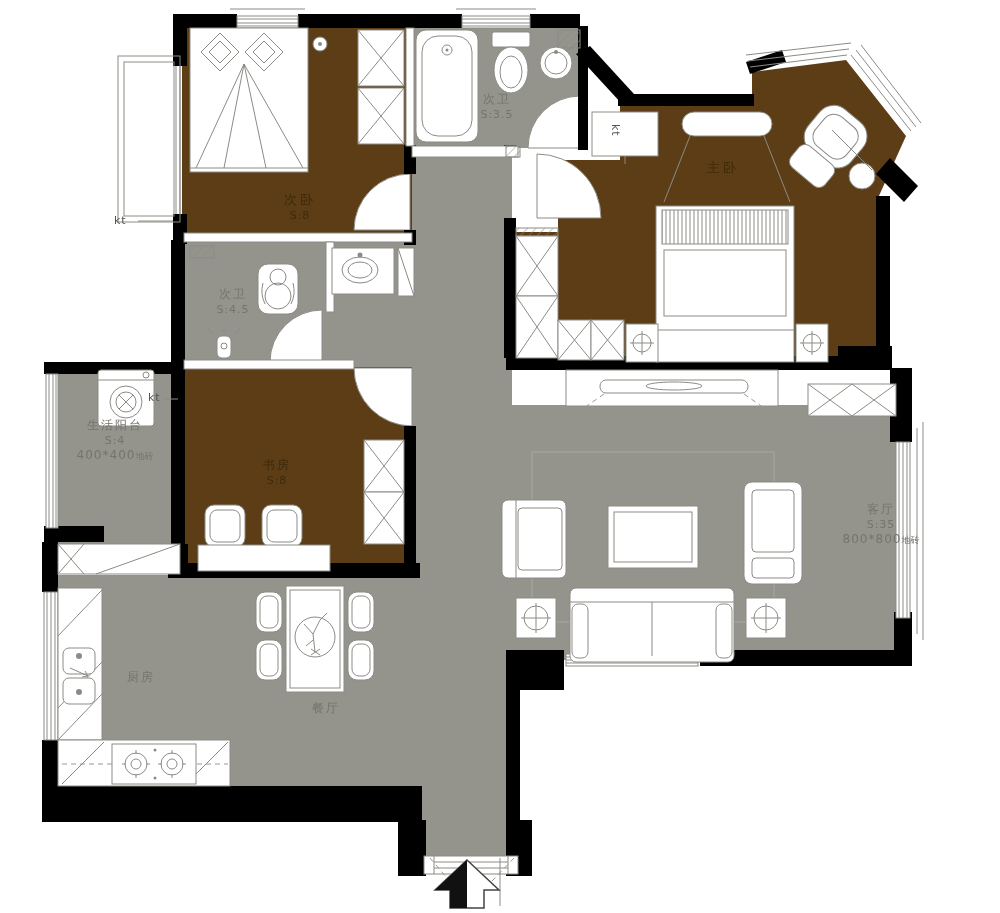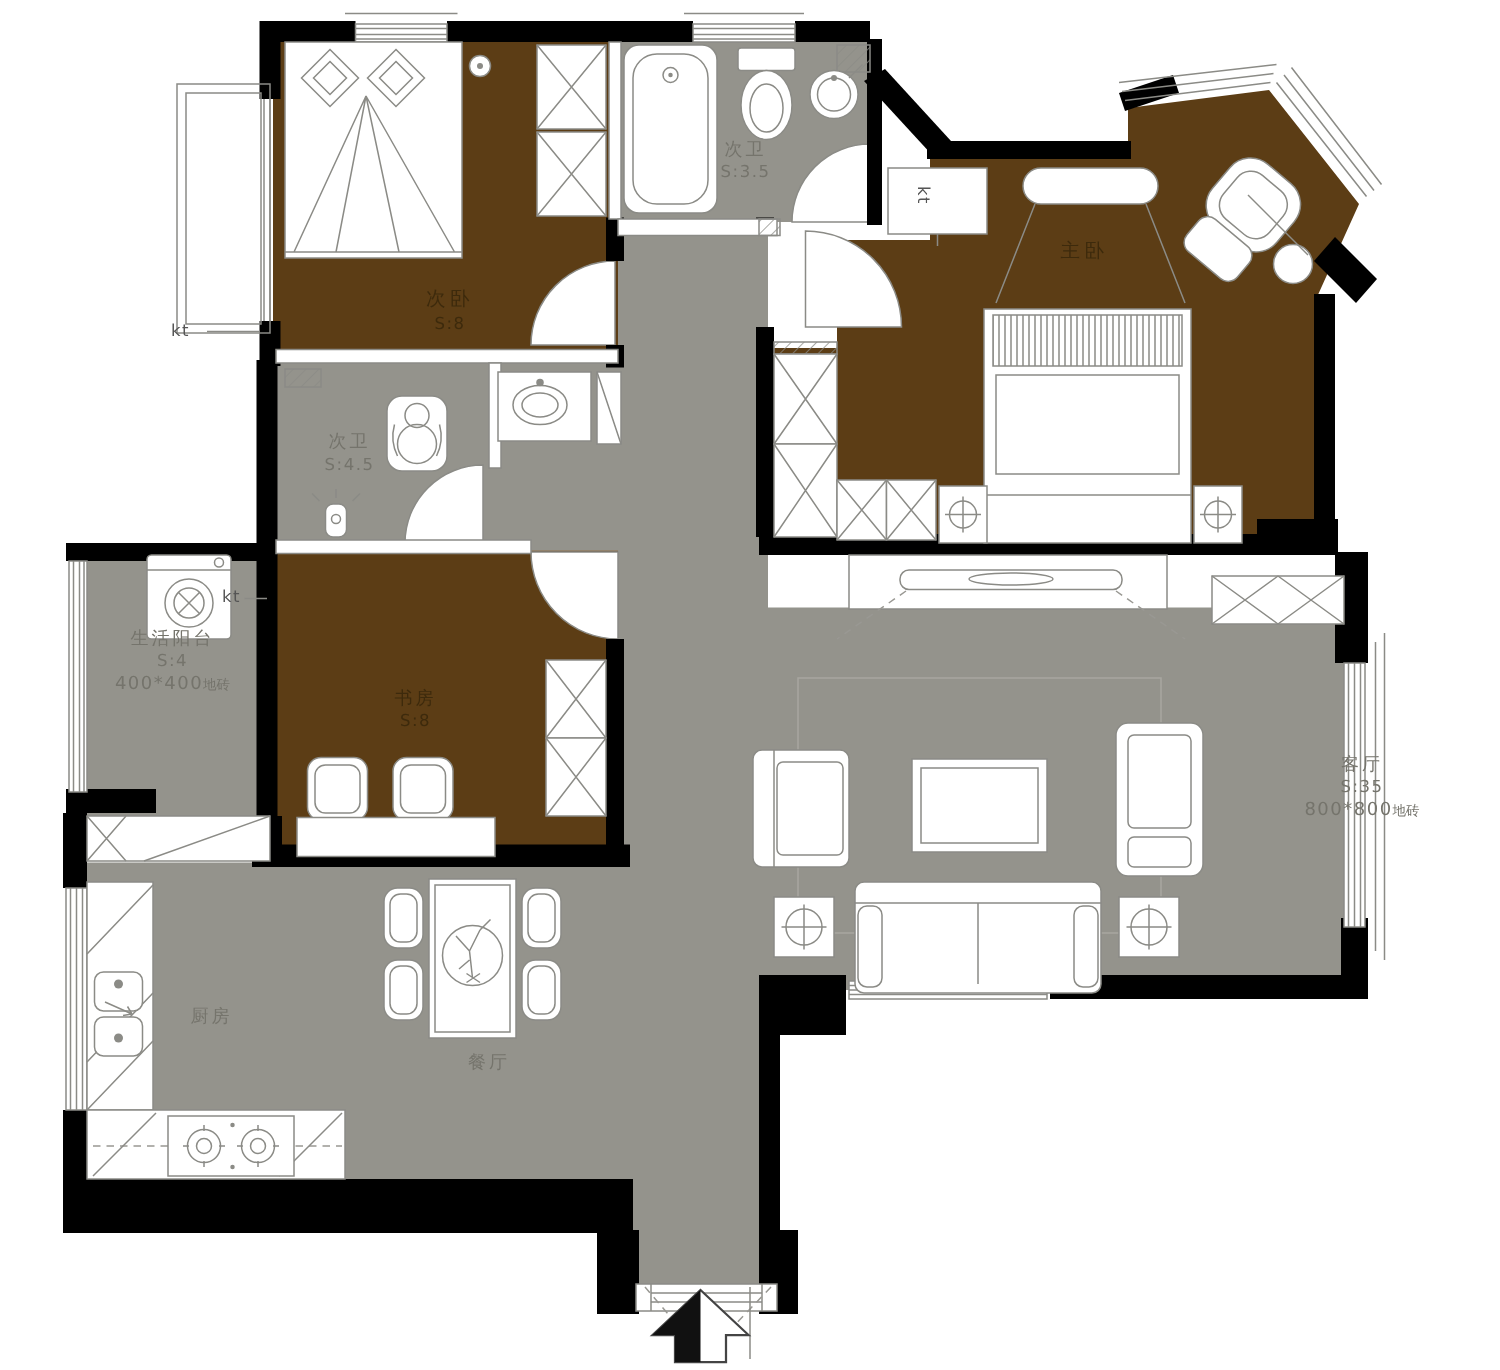--- a/index.html
+++ b/index.html
@@ -345,21 +345,21 @@
   <div class="fin">
     <span>400*400</span><small>地砖</small>
   </div>
 </div>
 
 <div class="lbl on-brown" style="left:232px;top:458px;width:90px">
   <div class="nm-s">书房</div>
   <div class="ar">S:8</div>
 </div>
 
-<div class="lbl on-gray" style="left:840px;top:502px;width:136px">
+<div class="lbl on-gray" style="left:813px;top:502px;width:136px">
   <div class="nm-s">客厅</div>
   <div class="ar">S:35</div>
   <div class="fin">
     <span>800*800</span><small>地砖</small>
   </div>
 </div>
 
 <div class="lbl on-gray" style="left:94px;top:670px;width:94px">
   <div class="nm-s">厨房</div>
 </div>

